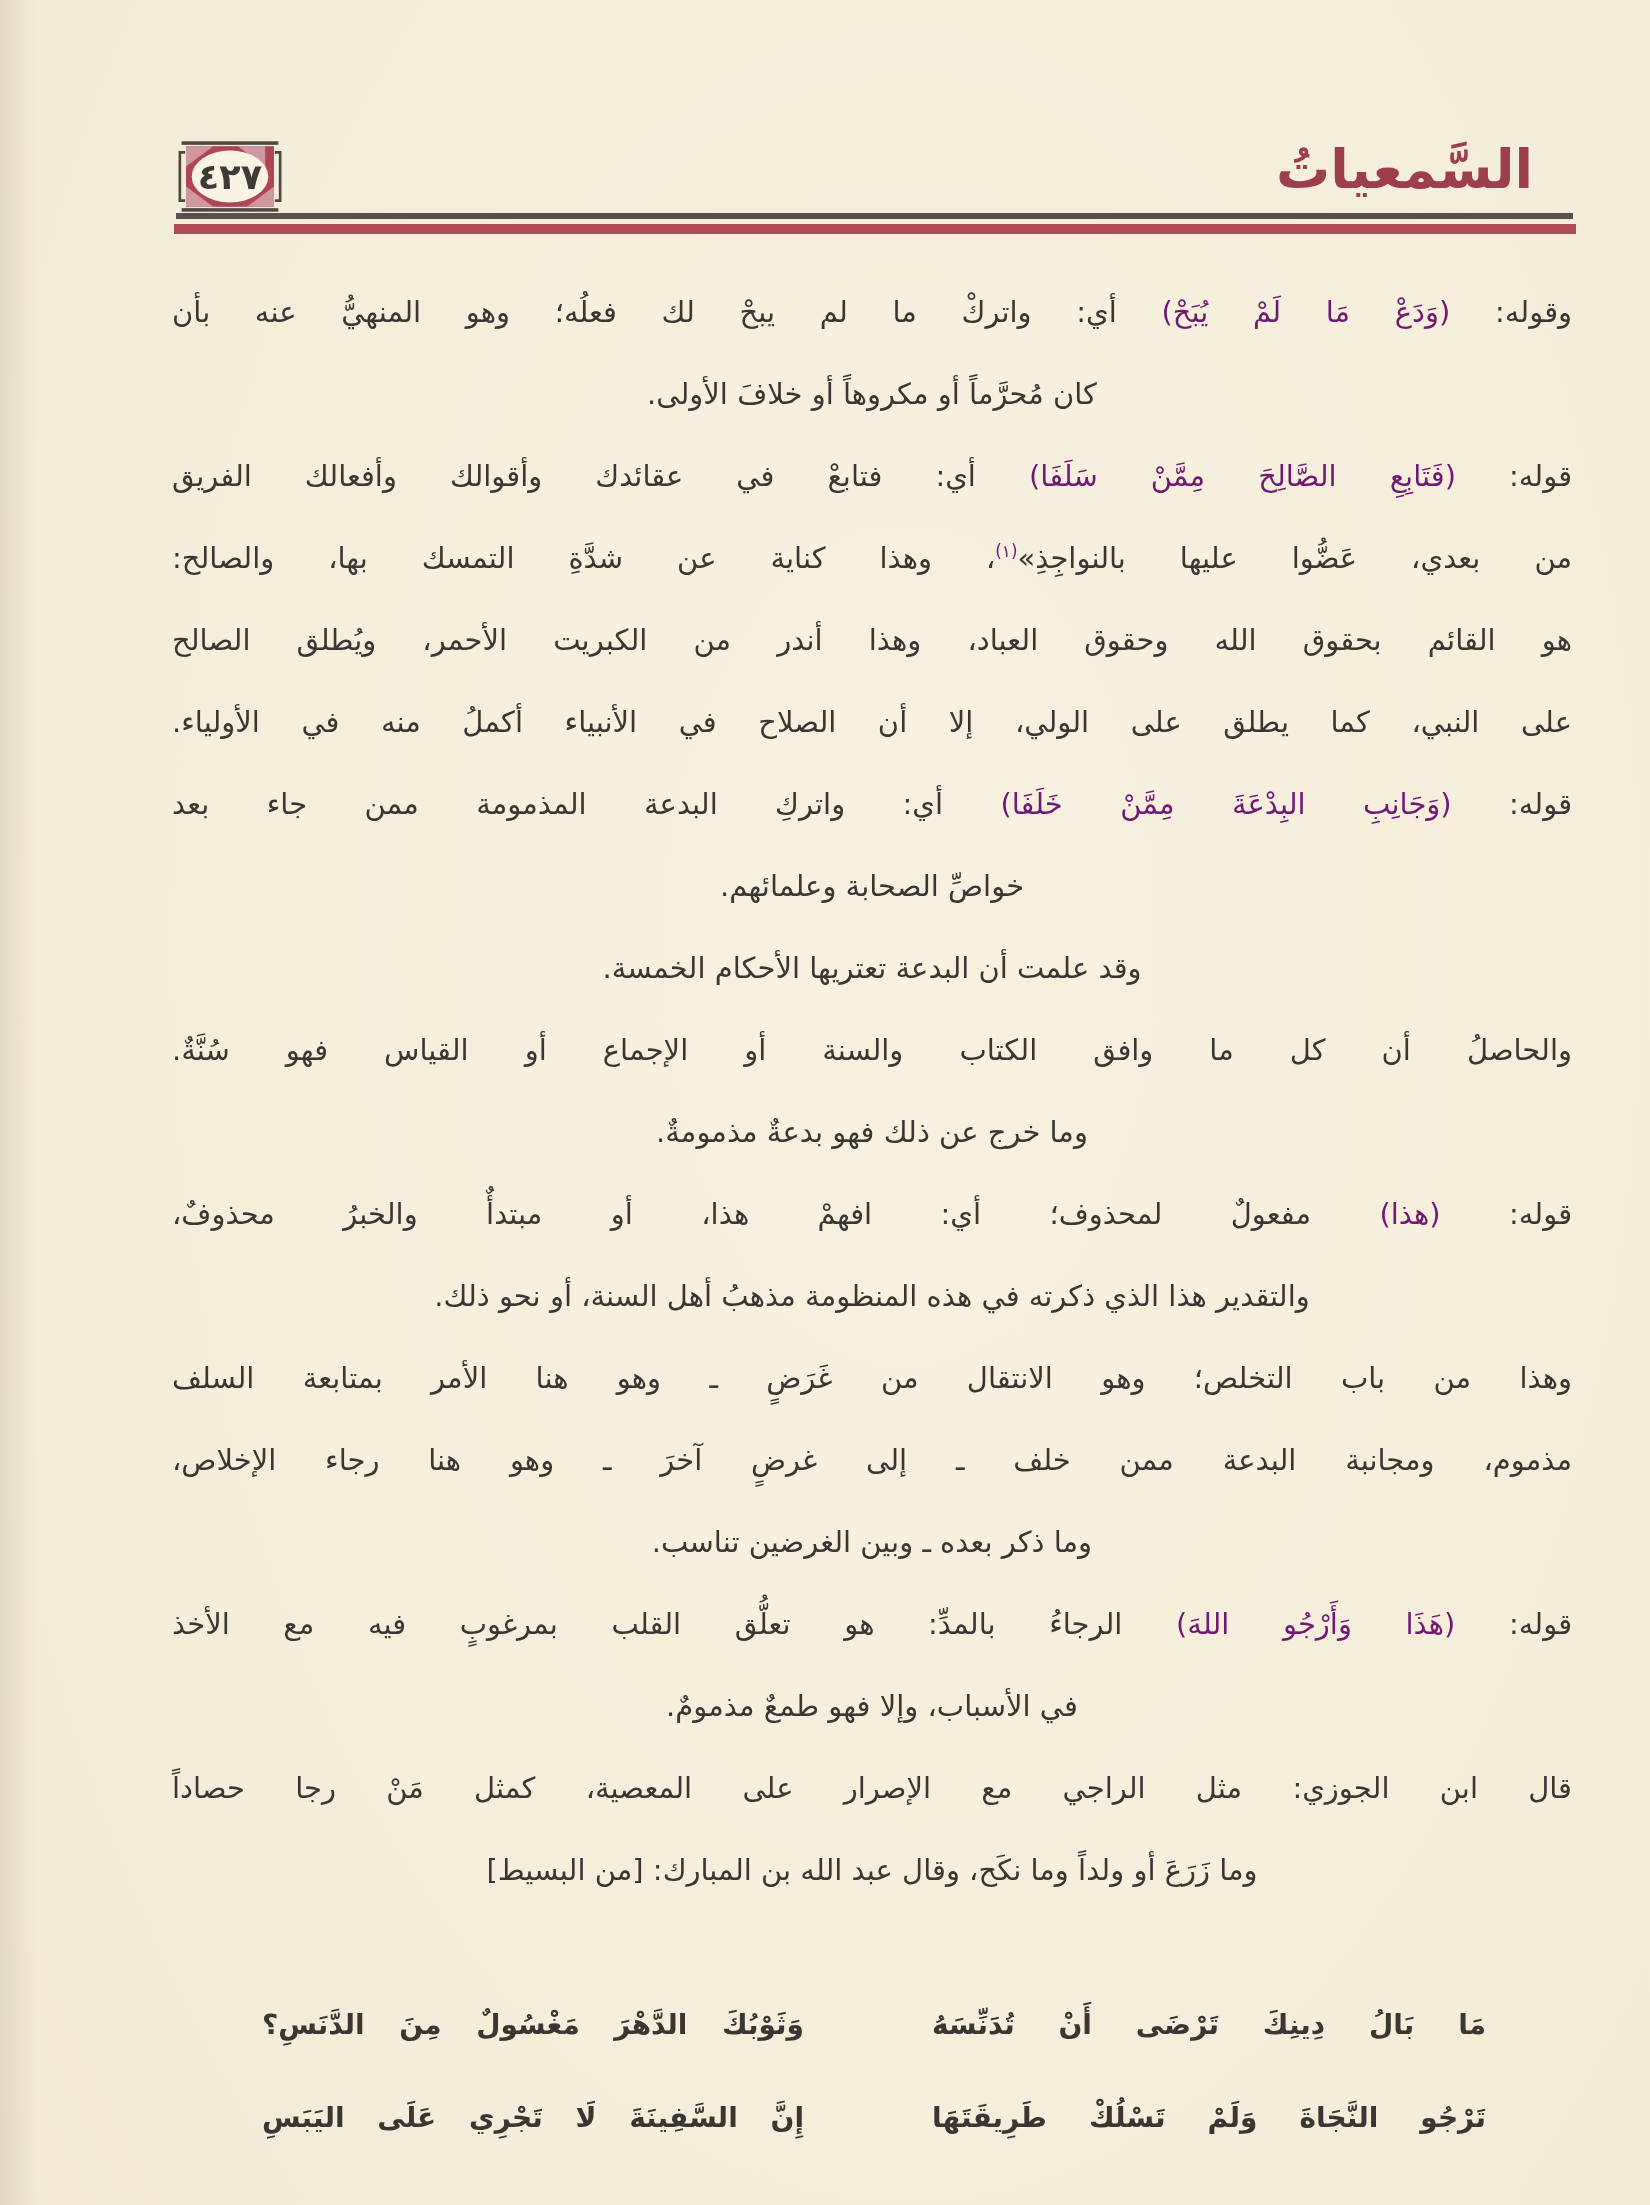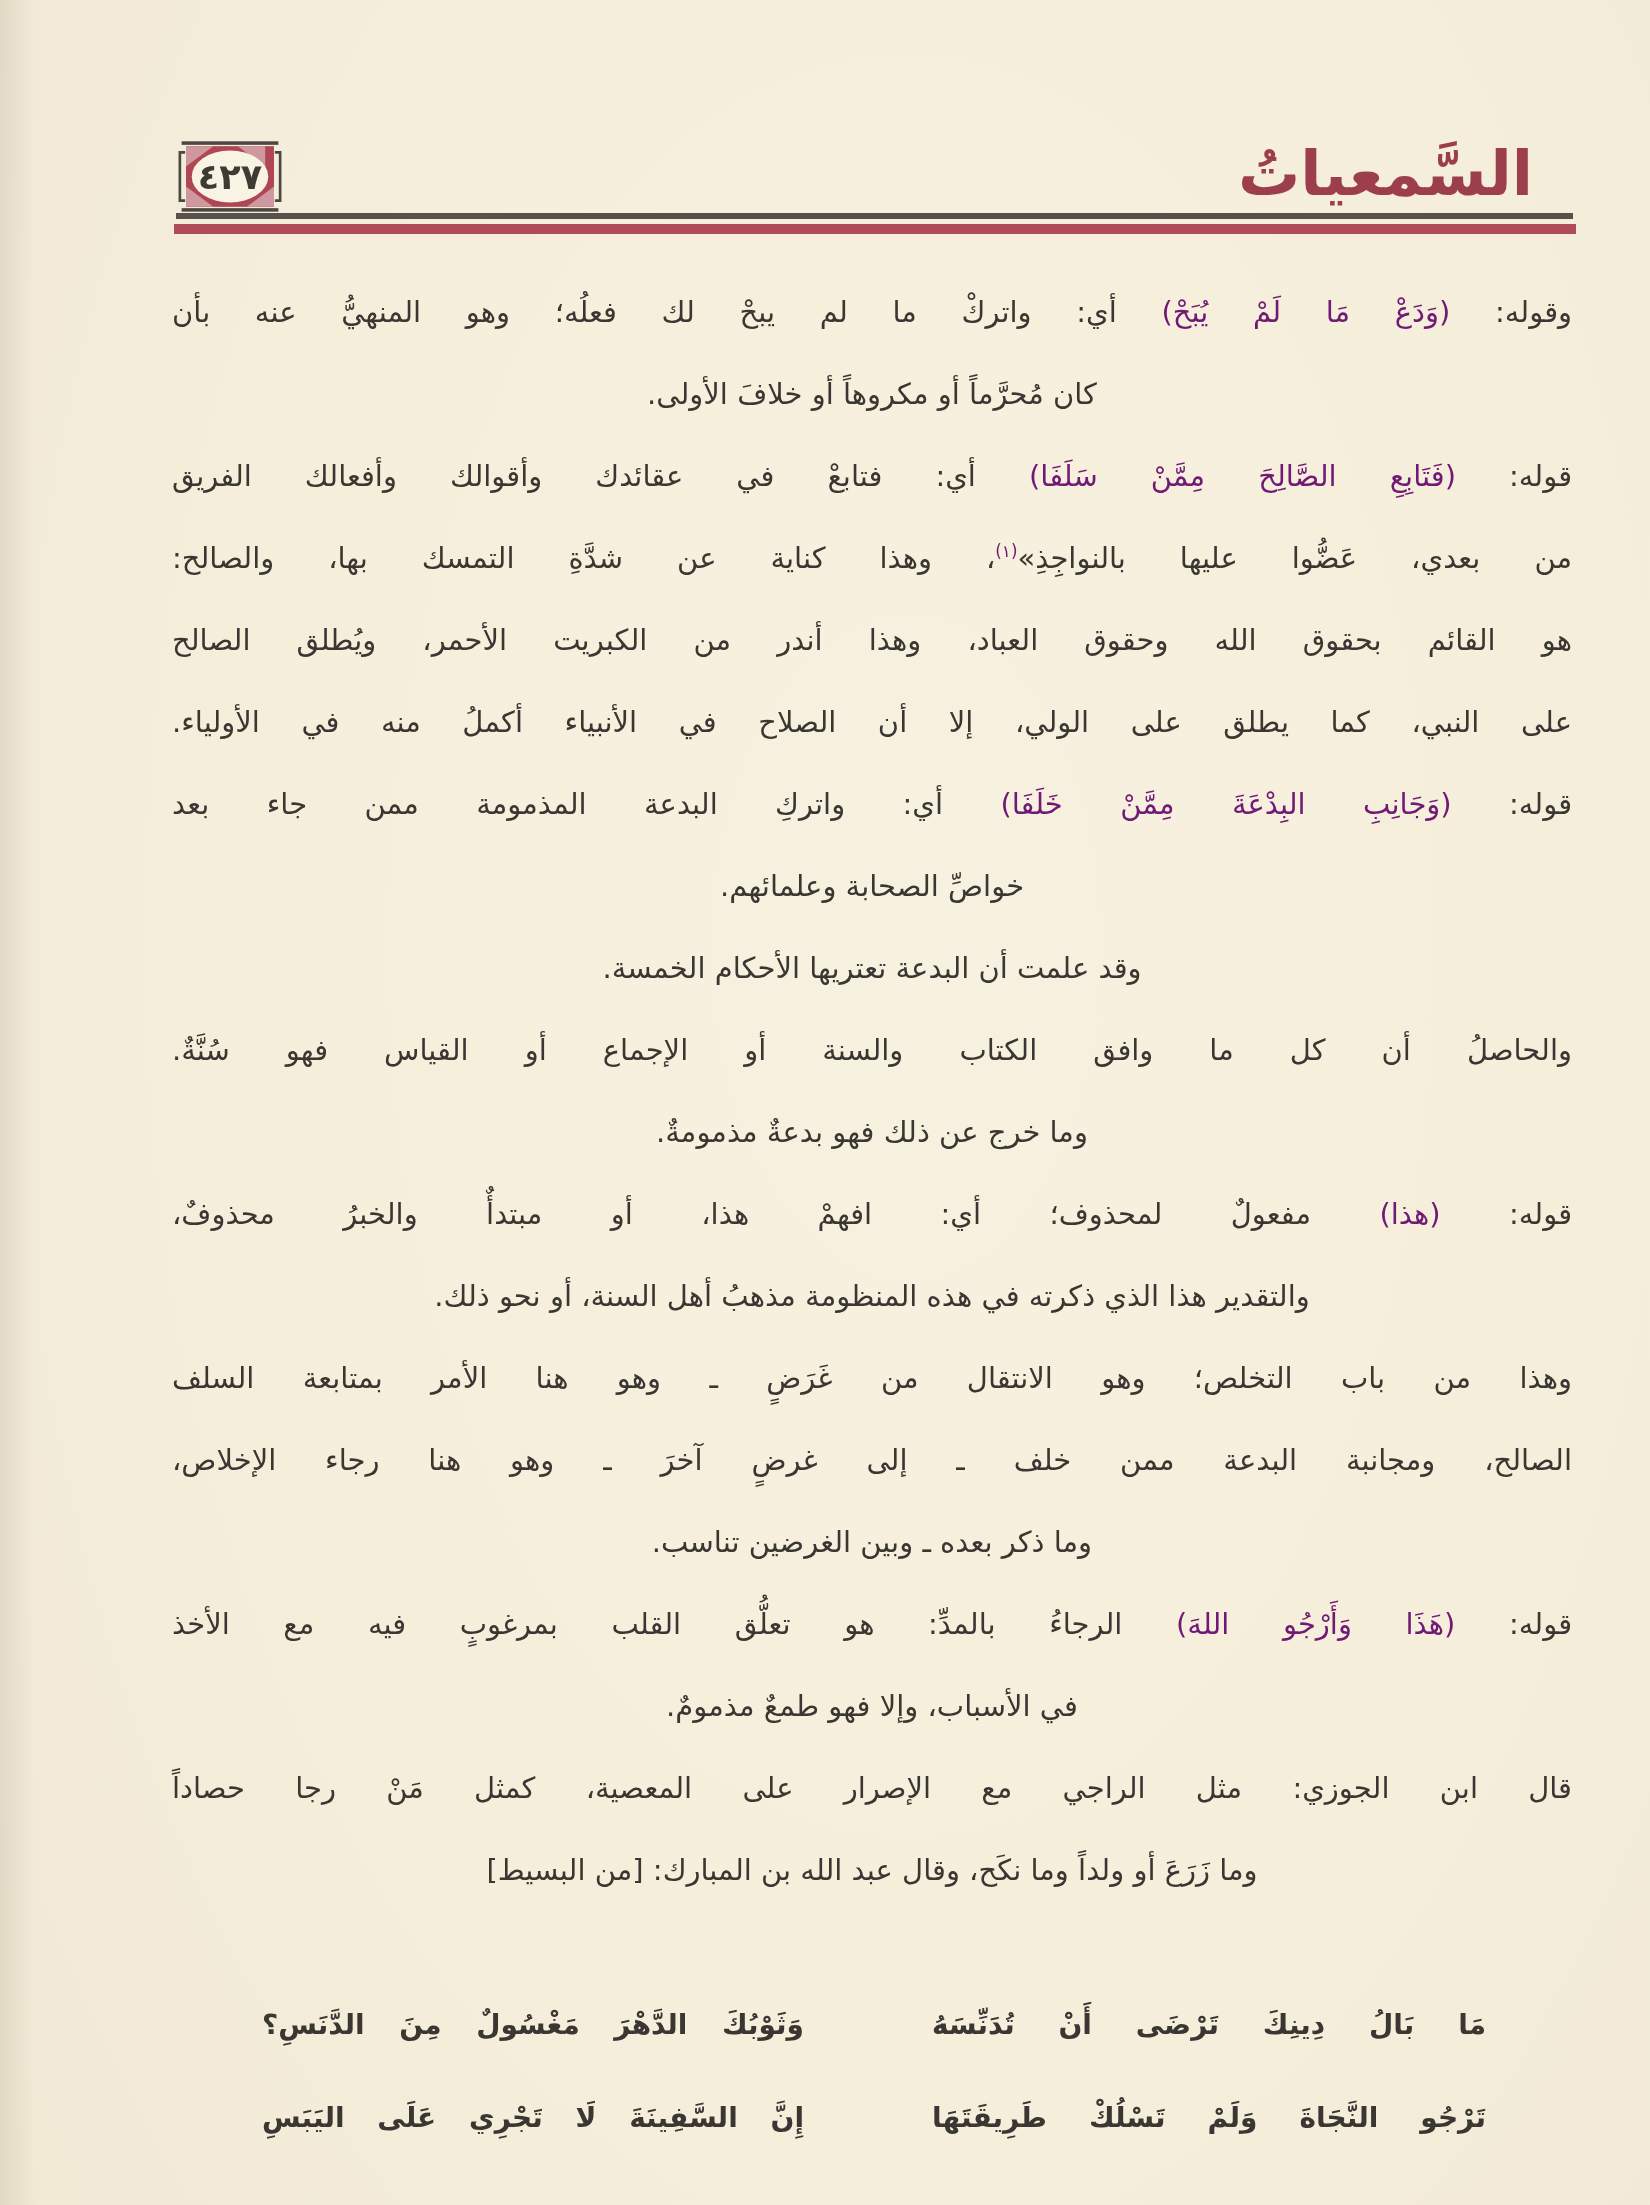--- a/index.html
+++ b/index.html
@@ -8,21 +8,21 @@
     background:radial-gradient(ellipse at 55% 38%, #f7f1df 0%, #f5eedb 55%, #f0e8d3 100%);
     font-family:"DejaVu Sans", sans-serif;
     color:#3a3733;
   }
   body::before{
     content:"";position:absolute;inset:0;pointer-events:none;
     background:linear-gradient(to right, rgba(150,140,120,.18) 0px, rgba(150,140,120,0) 35px);
   }
   .page-title{
     position:absolute;top:140px;right:117px;
-    font-size:62px;font-weight:bold;color:#9d3e4c;line-height:1.1;
+    font-size:54px;font-weight:bold;color:#9d3e4c;line-height:1.1;
   }
   .rule-dark{position:absolute;top:213px;left:176px;width:1397px;height:5.7px;background:#56524b;}
   .rule-red{position:absolute;top:224px;left:174px;width:1402px;height:9.7px;background:#b04c58;}
   .badge{position:absolute;top:140px;left:177px;width:106px;height:73px;}
   .text-block{
     position:absolute;top:271px;left:172px;width:1400px;
     direction:rtl;unicode-bidi:embed;
   }
   .line{
     height:82px;line-height:82px;font-size:29px;
@@ -74,21 +74,21 @@
   <div class="line j"><span>هو القائم بحقوق الله وحقوق العباد، وهذا أندر من الكبريت الأحمر، ويُطلق الصالح</span></div>
   <div class="line j"><span>على النبي، كما يطلق على الولي، إلا أن الصلاح في الأنبياء أكملُ منه في الأولياء.</span></div>
   <div class="line j"><span>قوله: </span><span class="red">(وَجَانِبِ البِدْعَةَ مِمَّنْ خَلَفَا)</span><span> أي: واتركِ البدعة المذمومة ممن جاء بعد</span></div>
   <div class="line"><span>خواصِّ الصحابة وعلمائهم.</span></div>
   <div class="line"><span>وقد علمت أن البدعة تعتريها الأحكام الخمسة.</span></div>
   <div class="line j"><span>والحاصلُ أن كل ما وافق الكتاب والسنة أو الإجماع أو القياس فهو سُنَّةٌ.</span></div>
   <div class="line"><span>وما خرج عن ذلك فهو بدعةٌ مذمومةٌ.</span></div>
   <div class="line j"><span>قوله: </span><span class="red">(هذا)</span><span> مفعولٌ لمحذوف؛ أي: افهمْ هذا، أو مبتدأٌ والخبرُ محذوفٌ،</span></div>
   <div class="line"><span>والتقدير هذا الذي ذكرته في هذه المنظومة مذهبُ أهل السنة، أو نحو ذلك.</span></div>
   <div class="line j"><span>وهذا من باب التخلص؛ وهو الانتقال من غَرَضٍ ـ وهو هنا الأمر بمتابعة السلف</span></div>
-  <div class="line j"><span>الصالح، ومجانبة البدعة ممن خلف ـ إلى غرضٍ آخرَ ـ وهو هنا رجاء الإخلاص،</span></div>
+  <div class="line j"><span>مذموم، ومجانبة البدعة ممن خلف ـ إلى غرضٍ آخرَ ـ وهو هنا رجاء الإخلاص،</span></div>
   <div class="line"><span>وما ذكر بعده ـ وبين الغرضين تناسب.</span></div>
   <div class="line j"><span>قوله: </span><span class="red">(هَذَا وَأَرْجُو اللهَ)</span><span> الرجاءُ بالمدِّ: هو تعلُّق القلب بمرغوبٍ فيه مع الأخذ</span></div>
   <div class="line"><span>في الأسباب، وإلا فهو طمعٌ مذمومٌ.</span></div>
   <div class="line j"><span>قال ابن الجوزي: مثل الراجي مع الإصرار على المعصية، كمثل مَنْ رجا حصاداً</span></div>
   <div class="line"><span>وما زَرَعَ أو ولداً وما نكَح، وقال عبد الله بن المبارك: [من البسيط]</span></div>
 </div>
 
 <div class="poetry-row r1">
   <span class="hemi h-right">مَا بَالُ دِينِكَ تَرْضَى أَنْ تُدَنِّسَهُ</span>
   <span class="hemi h-left">وَثَوْبُكَ الدَّهْرَ مَغْسُولٌ مِنَ الدَّنَسِ؟</span>

